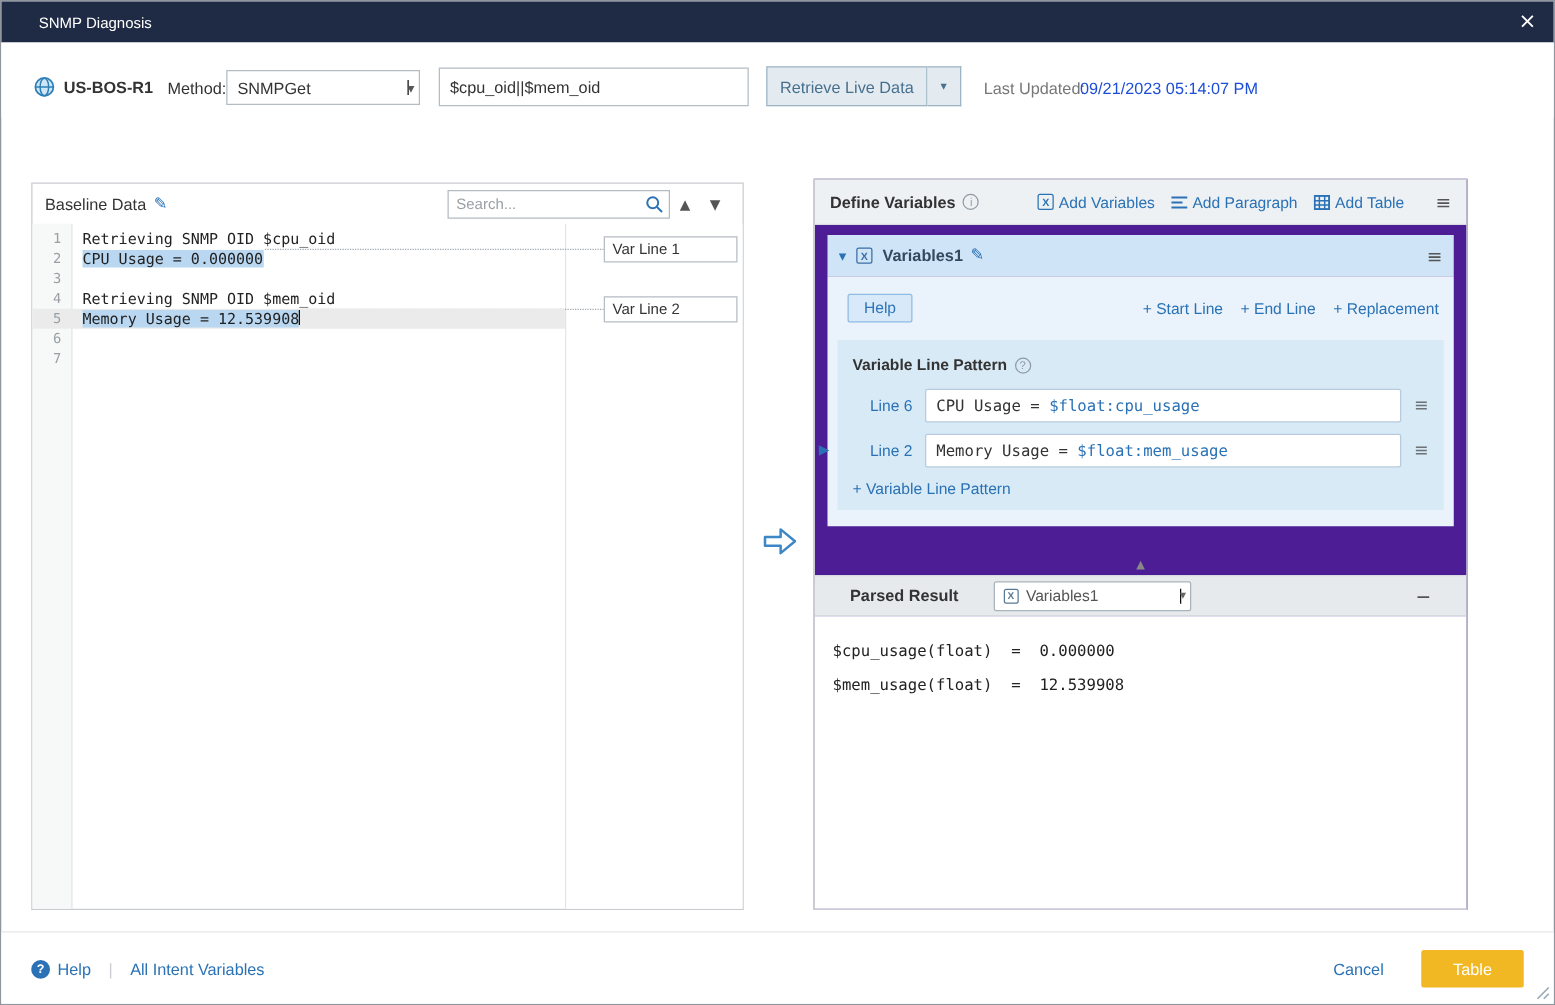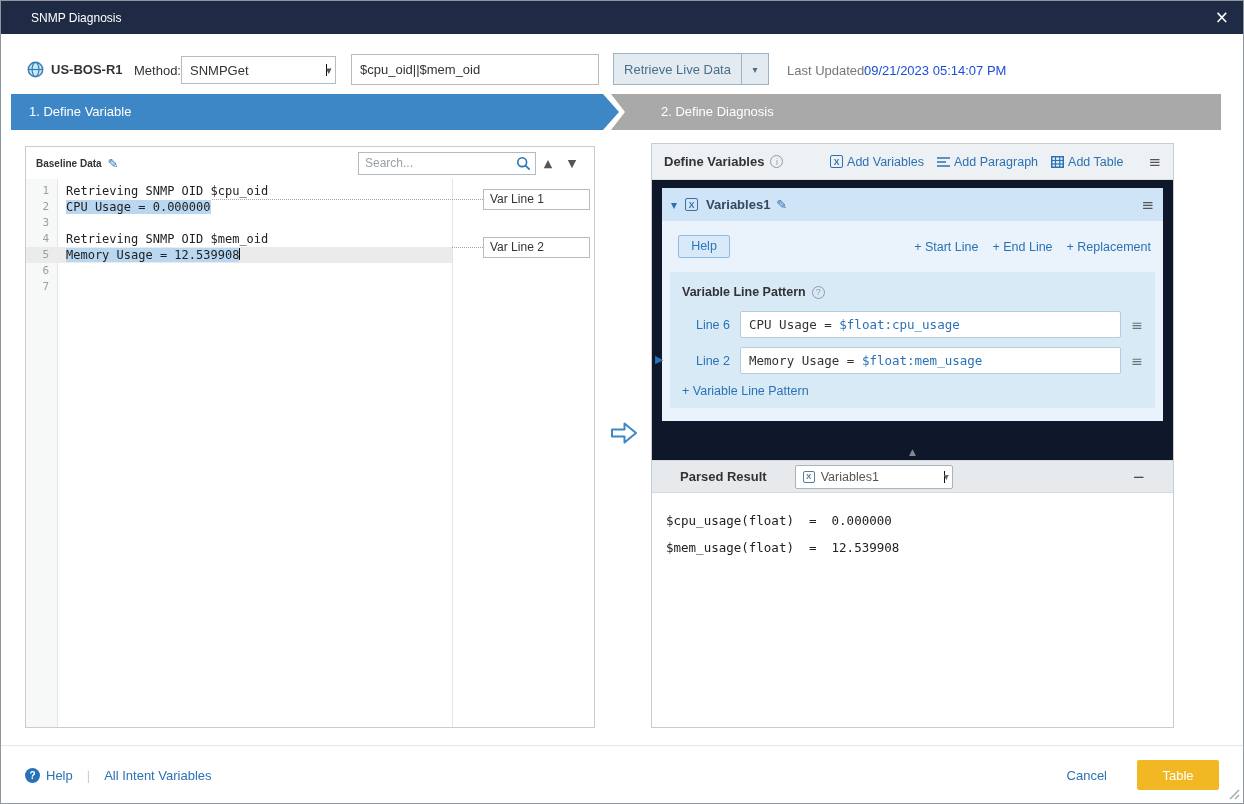--- a/index.html
+++ b/index.html
@@ -41,21 +41,21 @@
   .tab { color:#fff; font-size:13px; line-height:36px; white-space:nowrap; cursor:pointer; }
   .tab1 { width:608px; background:#3e87c6; padding-left:18px;
           clip-path:polygon(0 0, calc(100% - 16px) 0, 100% 50%, calc(100% - 16px) 100%, 0 100%); }
   .tab2 { flex:1; margin-left:-8px; background:#a9a9a9; padding-left:50px;
           clip-path:polygon(0 0, 100% 0, 100% 100%, 0 100%, 14px 50%); }
 
   
   .left-panel { position:absolute; left:24px; top:145px; width:570px; height:582px;
                 border:1px solid #c9ccd1; background:#fff; }
   .lp-header { height:32px; display:flex; align-items:center; padding:0 10px; }
-  .lp-title { font-size:10px; font-weight:bold; }
+  .lp-title { font-size:13px; font-weight:normal; }
   .edit-pencil { color:#2a72b5; font-size:13px; margin-left:6px; cursor:pointer; }
   .search-box { margin-left:auto; width:178px; height:23px; border:1px solid #b3bac1;
                 display:flex; align-items:center; padding:0 4px 0 6px; background:#fff; }
   .search-box input { flex:1; border:none; outline:none; font-size:12px; color:#333; min-width:0;
                       font-family:"Liberation Sans",sans-serif; }
   .search-box input::placeholder { color:#9aa0a6; }
   .sort-arrow { width:24px; text-align:center; color:#555; font-size:11px; cursor:pointer; }
 
   .editor { position:absolute; top:32px; left:0; right:0; bottom:0; }
   .gutter { position:absolute; left:0; top:0; bottom:0; width:32px; background:#f7f8f8;
@@ -76,21 +76,21 @@
   .conn2 { left:216px; top:68px; width:241px; }
   .varbox { position:absolute; left:457px; width:107px; height:21px; border:1px solid #b6bcc3;
             background:#fff; font-size:12px; line-height:19px; padding-left:6px; color:#333; }
   .varbox1 { top:10px; } .varbox2 { top:58px; }
 
   
   .mid-arrow { position:absolute; left:608px; top:418px; width:30px; height:28px; }
 
   
   .right-panel { position:absolute; left:650px; top:142px; width:523px; height:585px;
-                 border:1px solid #c9ccd1; background:#0f172a; }
+                 border:1px solid #c9ccd1; background:#4c1d95; }
   .rp-header { position:absolute; top:0; left:0; right:0; height:36px; background:#eef1f4;
                border-bottom:1px solid #dadde0; display:flex; align-items:center; padding:0 12px; }
   .rp-title { font-size:13px; font-weight:bold; }
   .info-circle { display:inline-flex; width:13px; height:13px; border-radius:50%;
                  border:1px solid #909aa4; color:#909aa4; font-size:9px; align-items:center;
                  justify-content:center; margin-left:6px; cursor:pointer; }
   .rp-links { margin-left:auto; display:flex; align-items:center; gap:13px; }
   .link { color:#2a72b5; font-size:12.5px; cursor:pointer; white-space:nowrap; }
   .link-ico { display:inline-flex; align-items:center; gap:4px; }
   .menu-ico { color:#555; font-size:15px; cursor:pointer; }
@@ -191,24 +191,20 @@
     <div class="abs btn-split">
       <div class="btn-main">Retrieve Live Data</div>
       <div class="btn-caret glyph">
         <span>▾</span>
       </div>
     </div>
     <span class="abs last-label">Last Updated:</span>
     <span class="abs last-value">09/21/2023 05:14:07 PM</span>
   </div>
 
-  <div class="tabs">
-    <div class="tab tab1">1. Define Variable</div>
-    <div class="tab tab2">2. Define Diagnosis</div>
-  </div>
 
   <div class="left-panel">
     <div class="lp-header">
       <span class="lp-title">Baseline Data</span>
       <span class="edit-pencil glyph">✎</span>
       <div class="search-box">
         <input placeholder="Search..." style="">
         <svg width="15" height="15" viewBox="0 0 15 15">
           <circle cx="6.2" cy="6.2" r="4.4" fill="none" stroke="#2a72b5" stroke-width="1.6"></circle>
           <line x1="9.6" y1="9.6" x2="13.6" y2="13.6" stroke="#2a72b5" stroke-width="1.6"></line>

